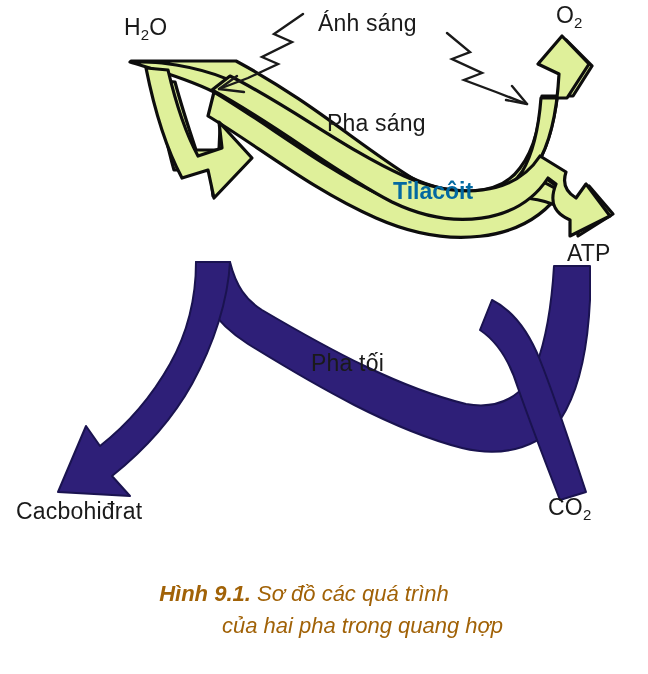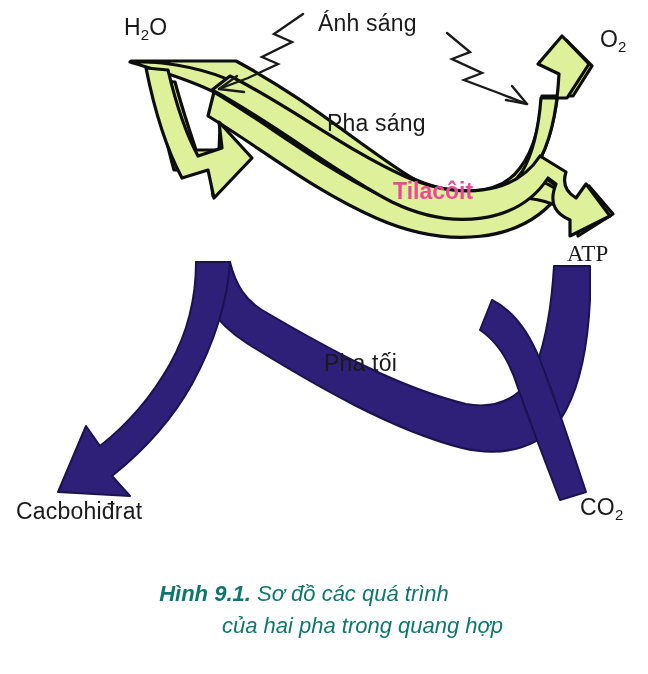--- a/index.html
+++ b/index.html
@@ -20,56 +20,56 @@
     font-family:"Liberation Sans","DejaVu Sans",sans-serif;
     font-size:23px;
     line-height:1;
     color:#1a1a1a;
     white-space:nowrap;
     letter-spacing:.2px;
   }
   .lbl sub{font-size:15px;vertical-align:baseline;position:relative;top:5px;}
 
   #lbl-h2o{left:124px;top:16px;}
-  #lbl-o2{left:556px;top:28px;margin-left:44px;}
+  #lbl-o2{left:556px;top:4px;}
   #lbl-anhsang{left:318px;top:12px;}
   #lbl-phasang{left:327px;top:112px;}
   #lbl-nadph{left:162px;top:208px;}
-  #lbl-atp{left:567px;top:242px;font-family:Liberation Serif, serif;}
-  #lbl-phatoi{left:324px;top:352px;}
-  #lbl-co2{left:580px;top:496px;text-align:right;}
+  #lbl-atp{left:567px;top:242px;}
+  #lbl-phatoi{left:311px;top:352px;}
+  #lbl-co2{left:548px;top:496px;text-align:right;}
   #lbl-cacbo{left:16px;top:500px;}
 
   .band-lbl{
     position:absolute;
     font-family:"Liberation Sans","DejaVu Sans",sans-serif;
     font-weight:bold;
     white-space:nowrap;
   }
   #lbl-tilacoit{
     left:393px;top:178px;
     font-size:23px;
-    color:#ec4899;
+    color:#0369a1;
   }
   #lbl-stroma{
     left:319px;top:280px;
     font-size:22px;
     color:#ffffff;
   }
 
   #caption{
     position:absolute;
     left:0;top:578px;
     width:648px;
     text-align:center;
     font-family:"Liberation Sans","DejaVu Sans",sans-serif;
     font-style:italic;
     font-size:22px;
     line-height:32px;
-    color:#0f766e;
+    color:#a16207;
   }
   #caption .cap-line{display:block;}
   #cap-l1{padding-right:40px;}
   #cap-l2{padding-left:77px;}
   #cap-fig{font-weight:bold;font-style:italic;}
 </style>
 </head>
 <body>
 
 <div id="stage" data-name="figure-container">

